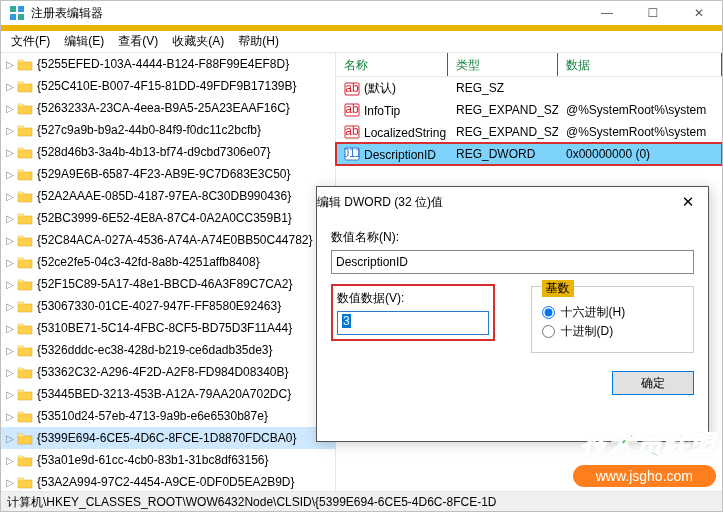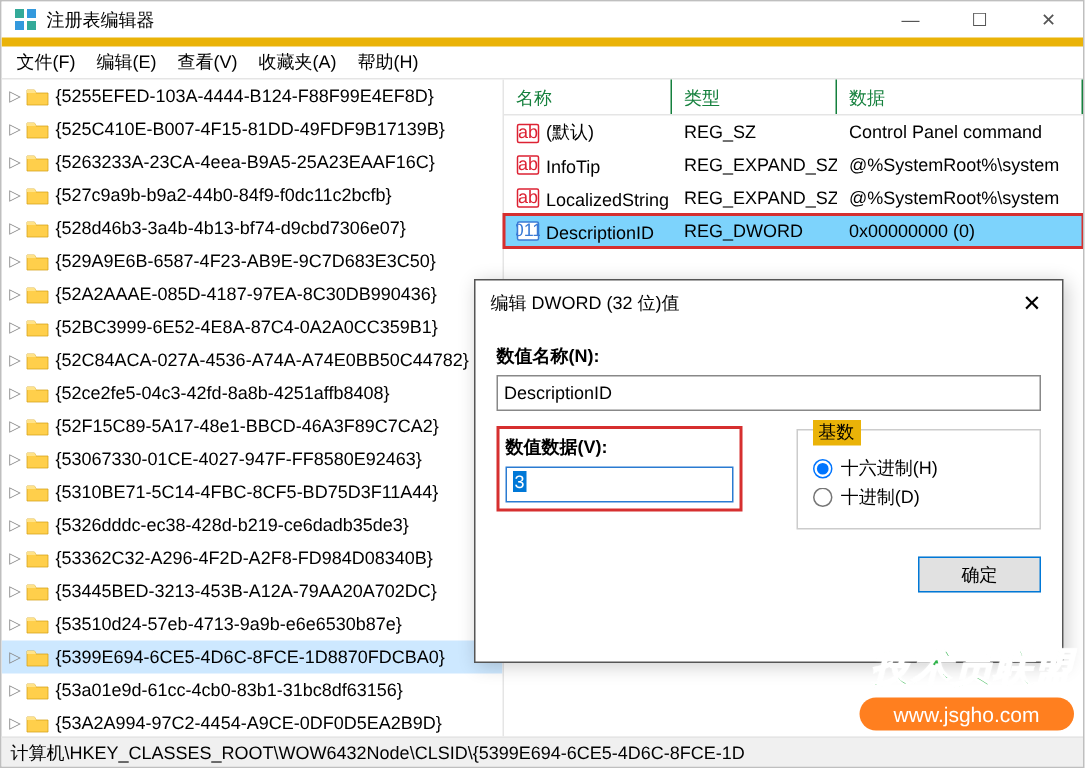--- a/index.html
+++ b/index.html
@@ -32,25 +32,25 @@
 .list-row .cell.type { width: 110px; }
 .list-row .cell.data { flex: 1; }
 .list-row.highlighted { outline: 2px solid #d62f2f; outline-offset: -1px; }
 .list-row.selected { background: #7dd3fc; }
 
 .val-icon { width: 16px; height: 16px; flex-shrink: 0; }
 
 .statusbar { position: absolute; bottom: 0; left: 0; right: 0; height: 20px; background: #f0f0f0; padding: 2px 6px; border-top: 1px solid #e5e5e5; white-space: nowrap; overflow: hidden; }
 
 .dialog { position: absolute; left: 315px; top: 185px; width: 393px; height: 256px; background: #fff; border: 1px solid #555; box-shadow: 2px 2px 12px rgba(0,0,0,.2); }
-.dlg-title { height: 30px; display: flex; align-items: center; padding-left: 10px; }
+.dlg-title { height: 30px; display: flex; align-items: center; }
 .dlg-title .t { flex: 1; }
 .dlg-close { width: 40px; height: 30px; display: flex; align-items: center; justify-content: center; font-size: 15px; }
 .dlg-body { padding: 8px 14px; }
-.dlg-label { margin: 4px 0; font-weight: bold; }
+.dlg-label { margin: 4px 0; }
 .dlg-input { width: 100%; height: 24px; border: 1px solid #888; padding: 2px 4px; background: #fff; }
 .dlg-row { display: flex; gap: 36px; margin-top: 12px; }
 .dlg-col { flex: 1; }
 .dlg-val-wrap { border: 2px solid #d62f2f; padding: 4px; margin-top: -2px; }
 .dlg-val-wrap .dlg-label { margin-top: 0; }
 .dlg-val-input { width: 100%; height: 24px; border: 1px solid #2a7bd1; background: #fff; padding: 2px 4px; color: #000; }
 .dlg-val-input .sel { background: #0078d7; color: #fff; padding: 0 1px; }
 .fieldset { border: 1px solid #ccc; padding: 8px 10px 10px; }
 .fieldset .legend { position: relative; top: -15px; background: #eab308; padding: 0 4px; display: inline-block; }
 .radio-row { display: flex; align-items: center; gap: 6px; margin: 2px 0; }
@@ -259,21 +259,20 @@
     <div id="list-body">
         <div class="list-row">
           <div class="cell name">
             <svg class="val-icon" viewBox="0 0 16 16">
               <rect x="1" y="2" width="14" height="12" rx="1" fill="#fff" stroke="#d23"></rect>
               <text x="8" y="11" text-anchor="middle" font-size="7" fill="#d23">ab</text>
             </svg>
             <span>(默认)</span>
           </div>
           <div class="cell type">REG_SZ</div>
-          <div class="cell data">Control Panel command</div>
         </div>
         <div class="list-row">
           <div class="cell name">
             <svg class="val-icon" viewBox="0 0 16 16">
               <rect x="1" y="2" width="14" height="12" rx="1" fill="#fff" stroke="#d23"></rect>
               <text x="8" y="11" text-anchor="middle" font-size="7" fill="#d23">ab</text>
             </svg>
             <span>InfoTip</span>
           </div>
           <div class="cell type">REG_EXPAND_SZ</div>

